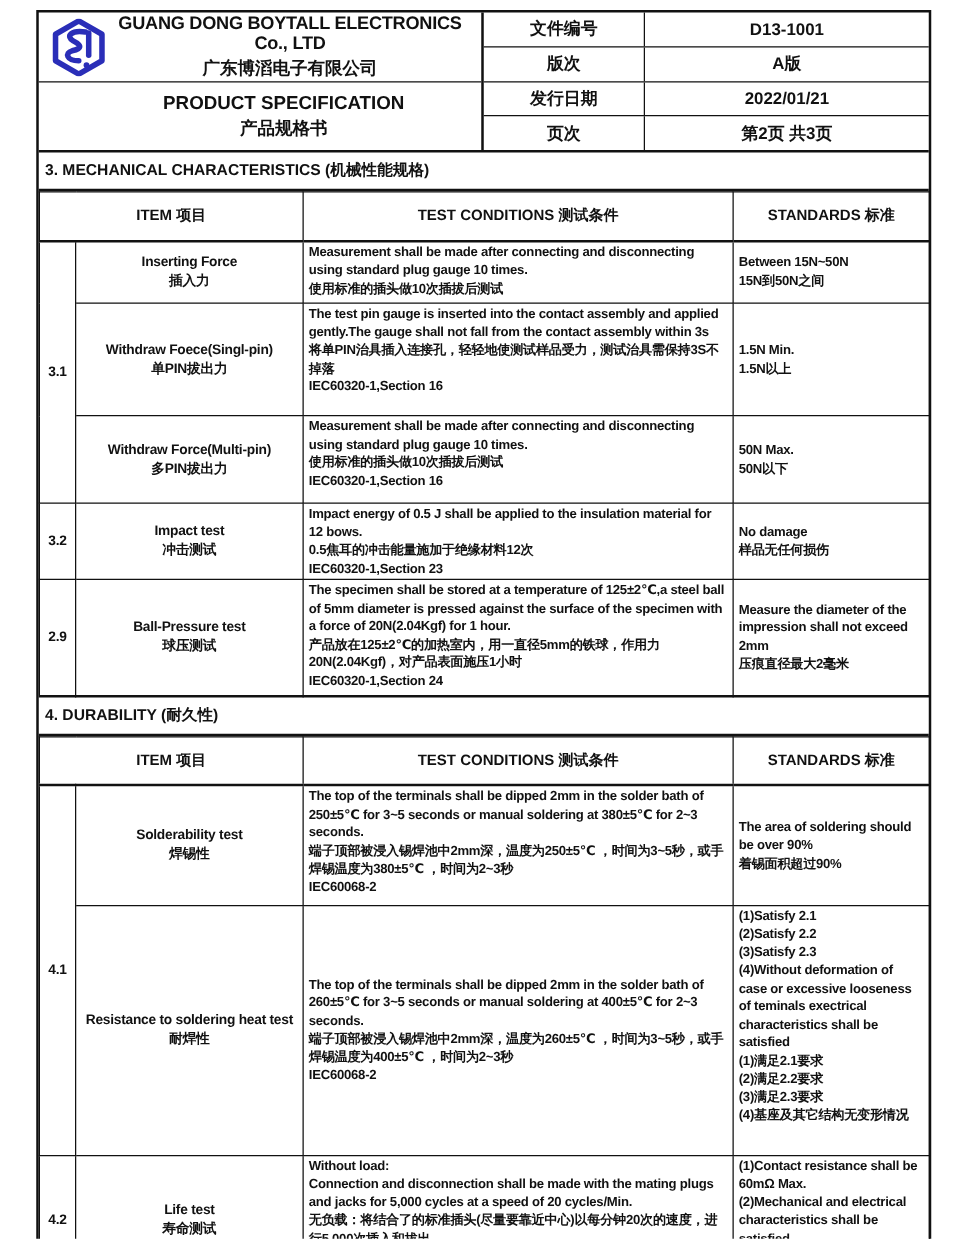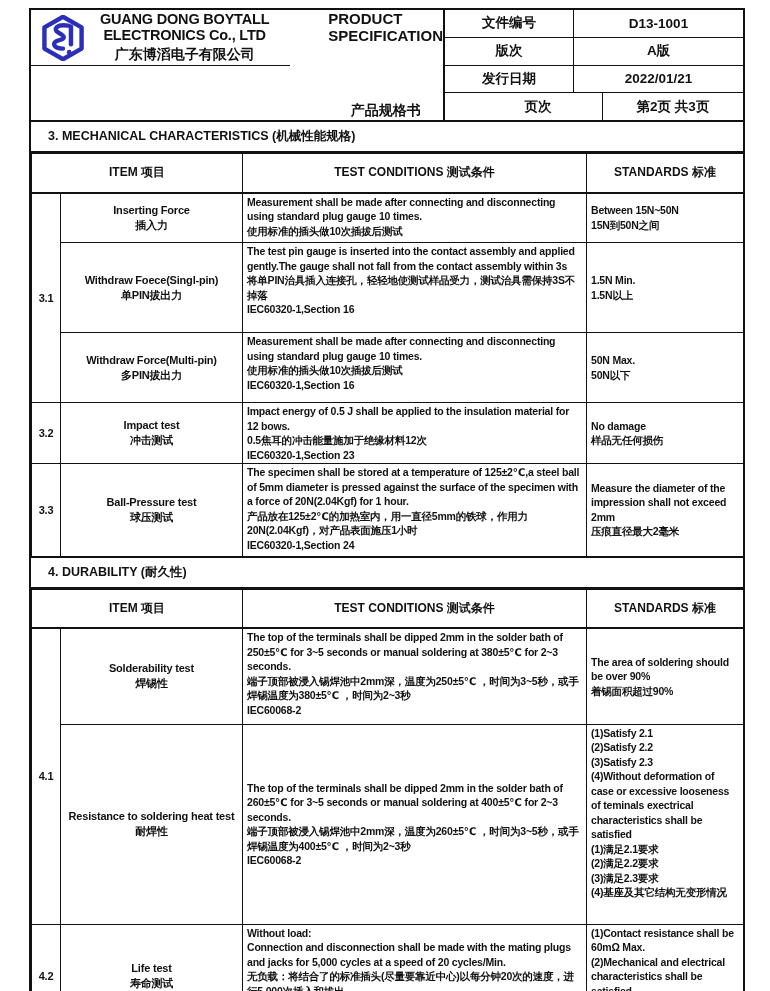--- a/index.html
+++ b/index.html
@@ -8,37 +8,37 @@
     width:770px; height:991px; position:relative;
     font-family:"Liberation Sans","DejaVu Sans",sans-serif;
     color:#111; -webkit-font-smoothing:antialiased;
   }
   .doc {
     position:absolute; left:29px; top:8px; width:716px;
     border:2px solid #111; background:#fff;
   }
   
   .hdr { display:flex; border-bottom:2px solid #111; height:112px; }
-  .hdr-left { width:414px; border-right:2px solid #111; display:flex; flex-direction:row; }
+  .hdr-left { width:356px; border-right:2px solid #111; display:flex; flex-direction:column; }
   .company-cell { height:56px; border-bottom:1px solid #111; display:flex; align-items:center; padding:4px 6px; }
   .logo { width:44px; height:46px; flex:0 0 auto; margin-left:4px; }
   .company-names { flex:1; text-align:center; }
   .company-en { font-size:14.5px; font-weight:bold; letter-spacing:-0.2px; }
   .company-cn { font-size:14px; font-weight:bold; margin-top:3px; }
-  .title-cell { flex:1; display:flex; flex-direction:column; align-items:center; justify-content:space-between;padding-left:38px; }
+  .title-cell { flex:1; display:flex; flex-direction:column; align-items:center; justify-content:center;padding-left:38px; }
   .doc-title-en { font-size:15px; font-weight:bold; }
   .doc-title-cn { font-size:14px; font-weight:bold; margin-top:3px; }
   .hdr-right { flex:1; display:flex; flex-direction:column; }
   .meta-row { flex:1; display:flex; border-bottom:1px solid #111; }
-  .meta-row:last-child { border-bottom:none;margin-left:29px; }
+  .meta-row:last-child { border-bottom:none; }
   .meta-label { width:129px; border-right:1px solid #111; display:flex; align-items:center; justify-content:center; font-size:13.5px; font-weight:bold; }
   .meta-value { flex:1; display:flex; align-items:center; justify-content:center; font-size:13.5px; font-weight:bold; }
   
   .section-title {
-    height:31px; display:flex; align-items:center; padding-left:17px;
+    height:31px; display:flex; align-items:center; padding-left:5px;
     font-size:12.5px; font-weight:bold; border-bottom:2px solid #111;
   }
   
   table { border-collapse:collapse; width:100%; table-layout:fixed; }
   table.spec { border-bottom:2px solid #111; }
   table.spec.last { border-bottom:none; }
   td,th { border:1px solid #111; overflow:hidden; }
   th {
     font-size:12px; font-weight:bold; text-align:center;
     height:39px; border-bottom:2px solid #111;
@@ -164,21 +164,21 @@
         <div class="cline">Impact energy of 0.5 J shall be applied to the insulation material for 12 bows.</div>
         <div class="cline">0.5焦耳的冲击能量施加于绝缘材料12次</div>
         <div class="cline">IEC60320-1,Section 23</div>
       </td>
       <td class="vm">
         <div class="cline">No damage</div>
         <div class="cline">样品无任何损伤</div>
       </td>
     </tr>
     <tr style="height:93px">
-      <td class="num">3.3</td>
+      <td class="num">2.9</td>
       <td class="name">
         <div>Ball-Pressure test</div>
         <div>球压测试</div>
       </td>
       <td class="vt">
         <div class="cline">The specimen shall be stored at a temperature of 125±2℃,a steel ball of 5mm diameter is pressed against the surface of the specimen with a force of 20N(2.04Kgf) for 1 hour.</div>
         <div class="cline">产品放在125±2℃的加热室内，用一直径5mm的铁球，作用力20N(2.04Kgf)，对产品表面施压1小时</div>
         <div class="cline">IEC60320-1,Section 24</div>
       </td>
       <td class="vm">

